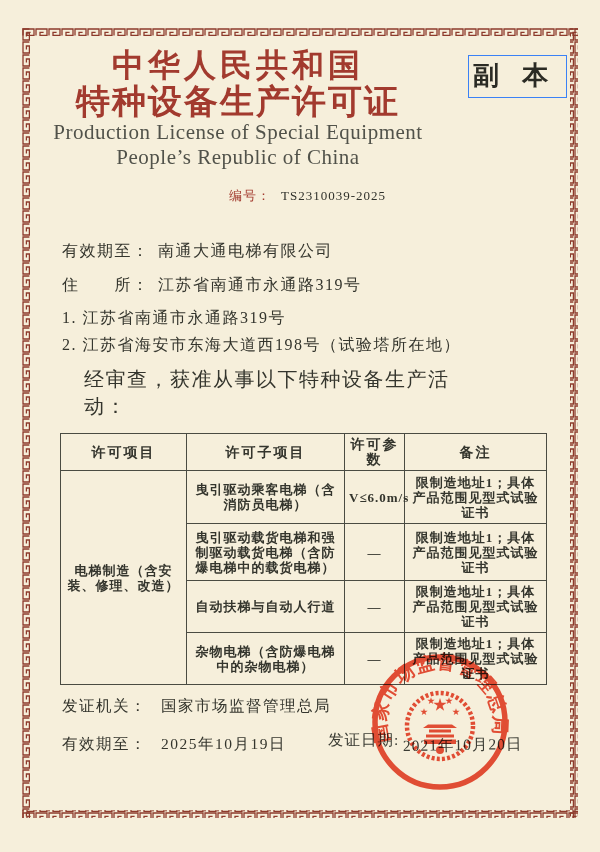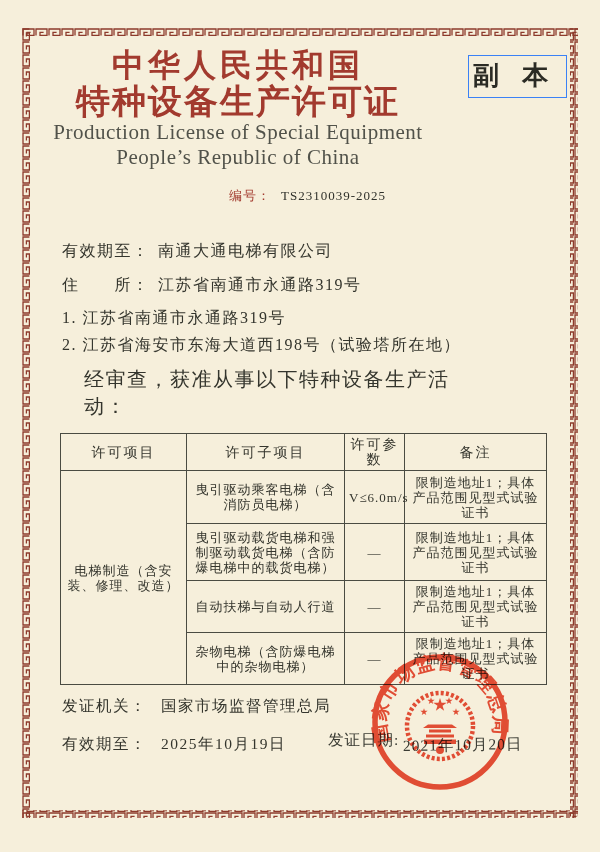--- a/index.html
+++ b/index.html
@@ -57,21 +57,21 @@
   }
   table.license {
     border-collapse: collapse;
     margin: 13px 0 0 60px;
     width: 486px;
     table-layout: fixed;
     color: #34352d;
   }
   table.license th, table.license td {
     border: 1.5px solid #4a4b42;
-    font-weight: normal;
+    font-weight: bold;
     font-size: 13px;
     letter-spacing: 1px;
     line-height: 15px;
     padding: 3px 4px;
     text-align: center;
     vertical-align: middle;
   }
   table.license th { font-size: 14px; height: 26px; letter-spacing: 2px; }
   col.c1 { width: 126px; } col.c2 { width: 158px; } col.c3 { width: 60px; } col.c4 { width: 142px; }
   td.category { text-align: left; padding: 0 4px 0 7px; font-size: 13.5px; line-height: 18px; }

